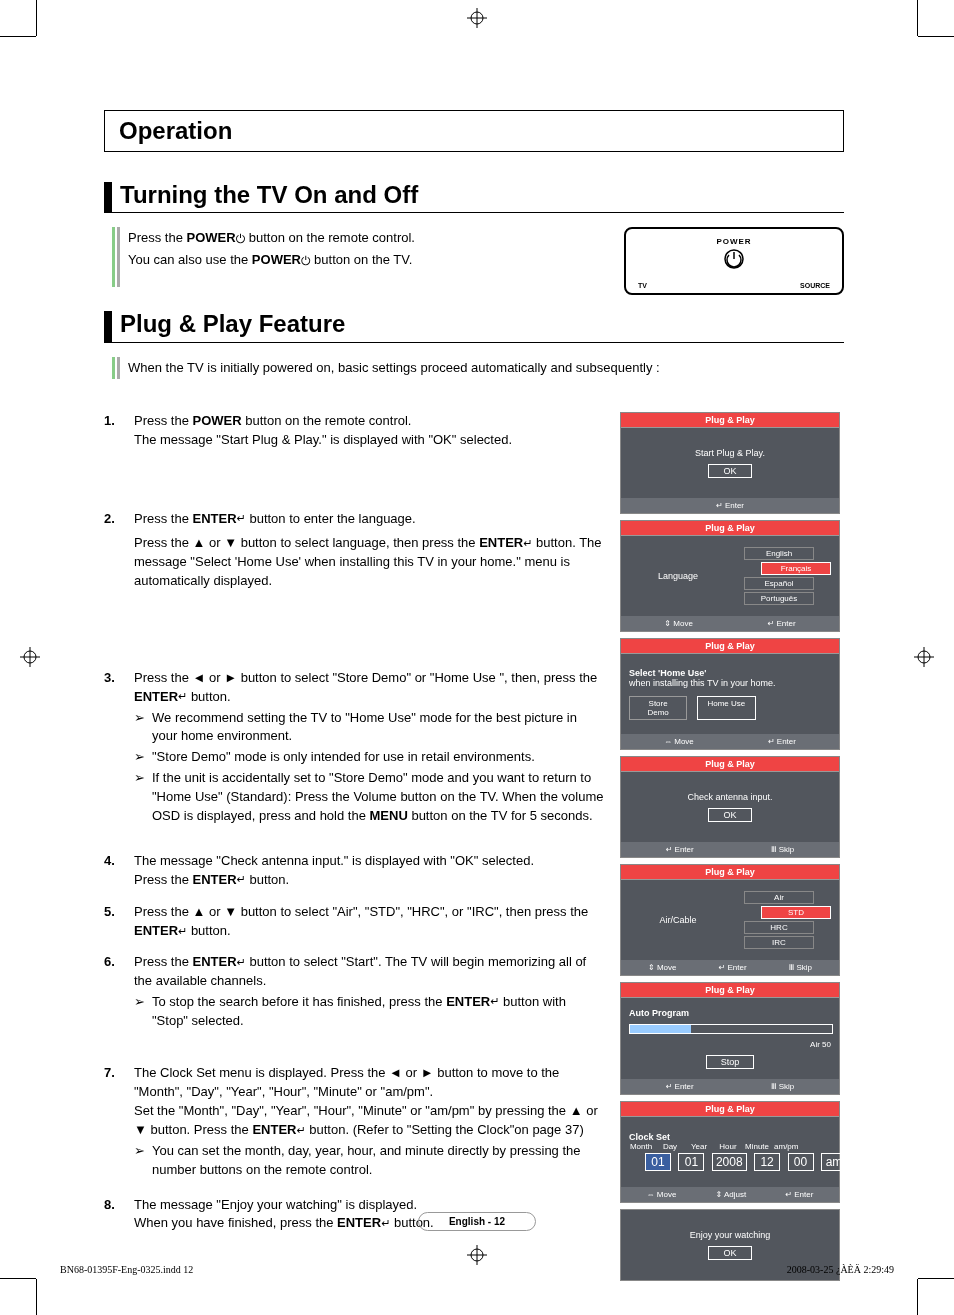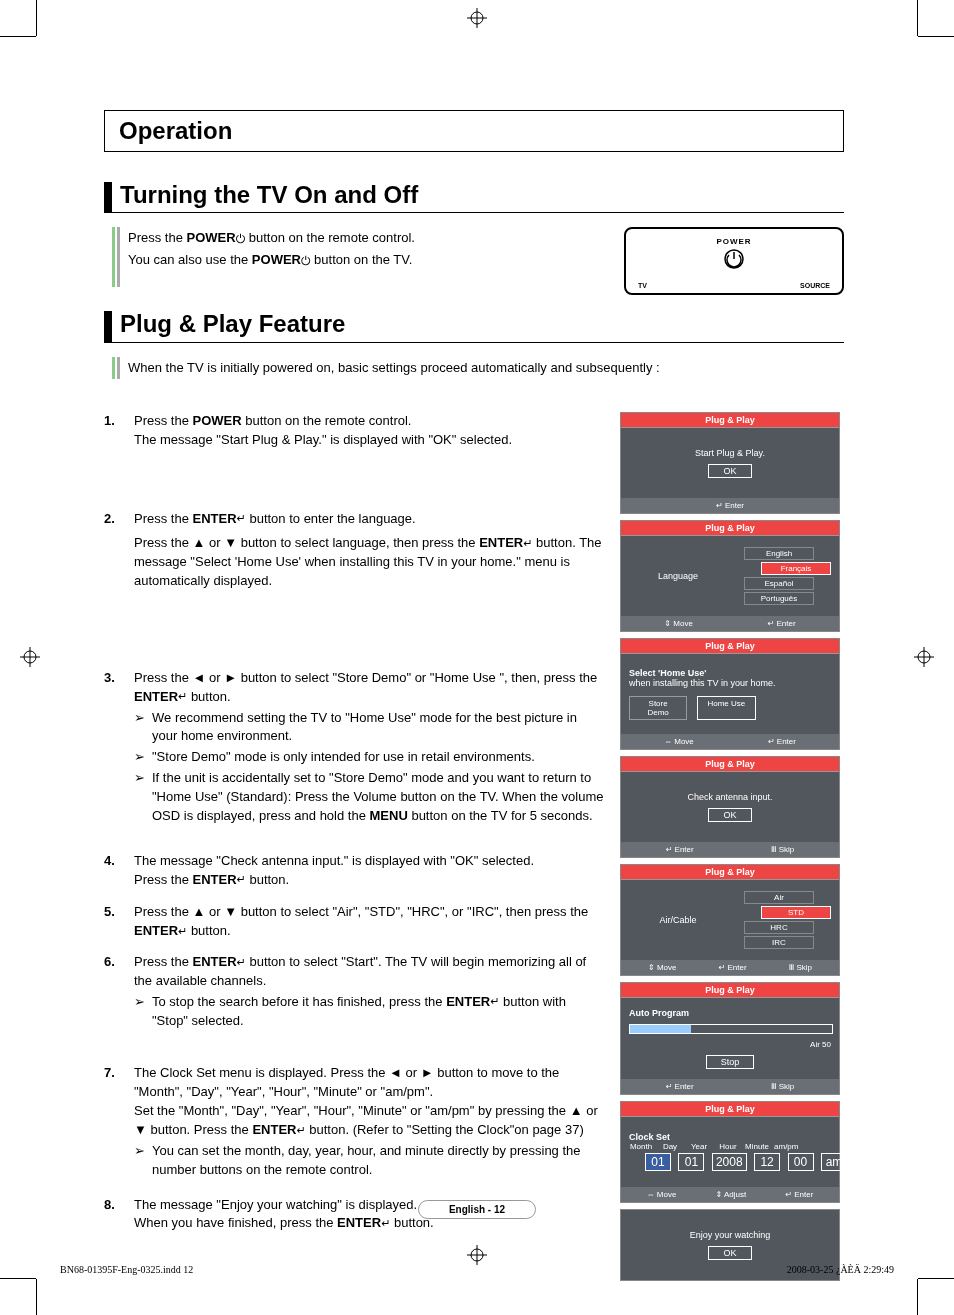--- a/index.html
+++ b/index.html
@@ -54,21 +54,21 @@
   .progress-fill { position:absolute; left:0; top:0; bottom:0; width:30%; background:#9cf;}
   .clock-row { display:flex; gap:5px; font-size:12px; margin-top:2px; width:100%; justify-content:space-between;padding-left:16px;}
   .clock-cell { border:1px solid #fff; padding:1px 3px; min-width:18px; text-align:center;}
   .clock-head { display:flex; gap:5px; font-size:8px; width:100%; justify-content:flex-start;}
   .clock-head span { min-width:24px; text-align:center;}
 
   .remote-box { border:2px solid #000; border-radius:8px; padding:8px 12px; font-size:8px; text-align:center; margin-bottom:16px; position:relative; height:48px;}
   .remote-box .power-label { font-weight:bold; letter-spacing:1px; font-size:8px;}
   .remote-box .bottom-labels { position:absolute; bottom:4px; left:0; right:0; display:flex; justify-content:space-between; padding:0 12px; font-size:7px; font-weight:bold;}
 
-  .page-footer { position:absolute; bottom:96px; left:0; right:0; text-align:center; }
+  .page-footer { position:absolute; bottom:84px; left:0; right:0; text-align:center; }
   .page-num-pill { display:inline-block; border:1px solid #999; border-radius:10px; padding:3px 30px; font-size:10px; font-weight:bold;}
   .print-info { position:absolute; bottom:40px; left:60px; right:60px; display:flex; justify-content:space-between; font-size:10px; font-family:'Times New Roman', serif;}
 
   .icon-enter::after { content:"↵"; font-size:11px; vertical-align:middle;}
   .icon-power::after { content:"⏻"; font-size:12px; vertical-align:middle;}
 </style>
 </head>
 <body>
 
 <div class="page">

